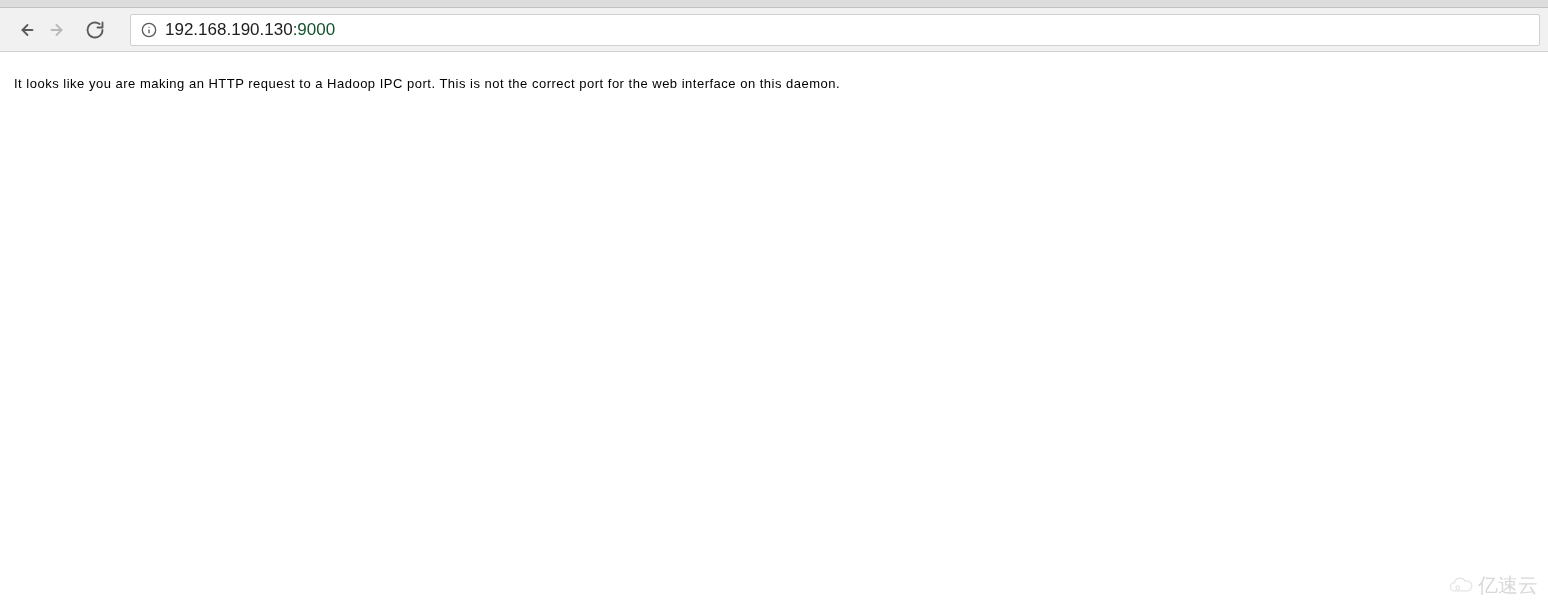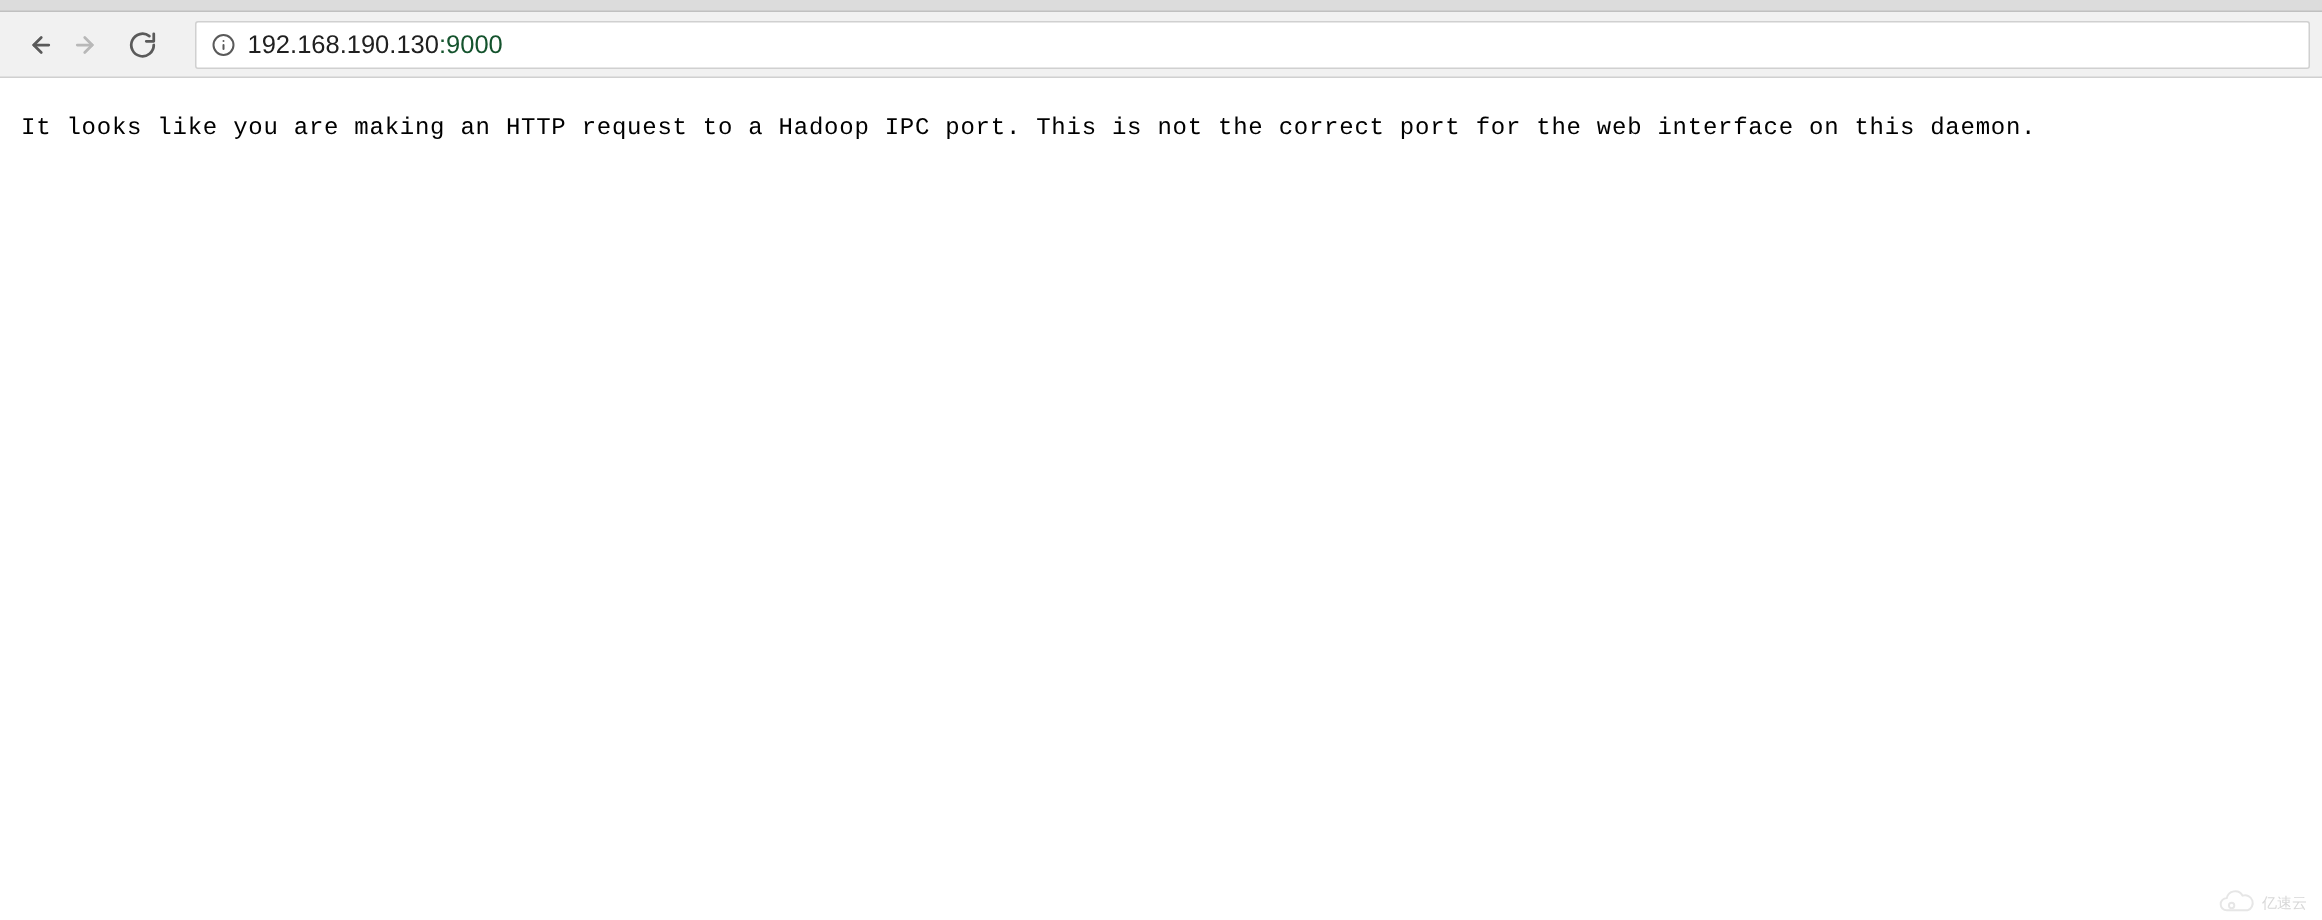--- a/index.html
+++ b/index.html
@@ -80,34 +80,34 @@
     .url-host {
       color: #202020;
     }
     .url-port {
       color: #14532d;
     }
     .content {
       padding: 24px 14px;
     }
     .message {
-      font-family: Liberation Mono, monospace;
-      font-size: 16px;
+      font-family: Liberation Sans, sans-serif;
+      font-size: 13px;
       color: #000000;
       letter-spacing: 0.5px;
       white-space: nowrap;
     }
     .watermark {
       position: absolute;
       right: 10px;
-      bottom: 2px;
+      bottom: 14px;
       display: flex;
       align-items: center;
       color: #d8d8d8;
-      font-size: 10px;
+      font-size: 20px;
       gap: 4px;
     }
     .watermark svg {
       opacity: 0.45;
     }
   </style>
 </head>
 <body>
 
 <div class="tab-bar"></div>

